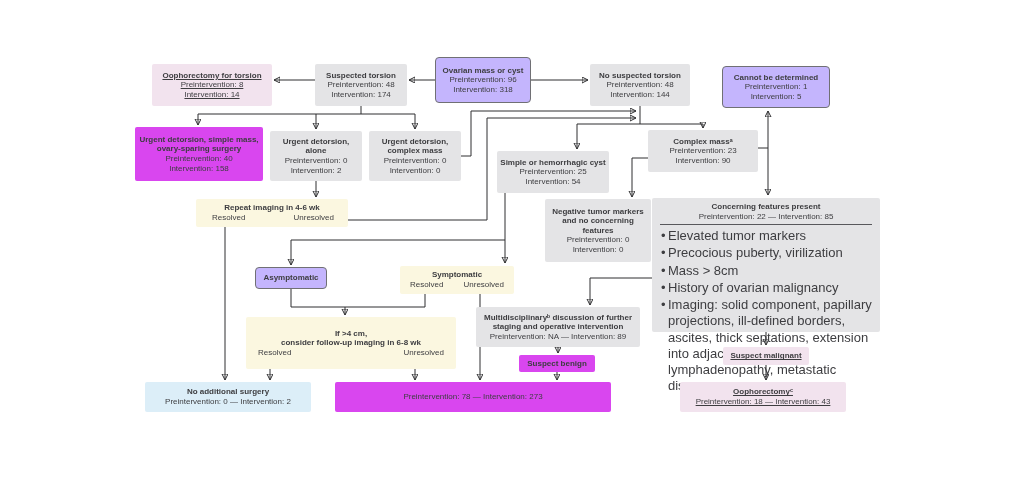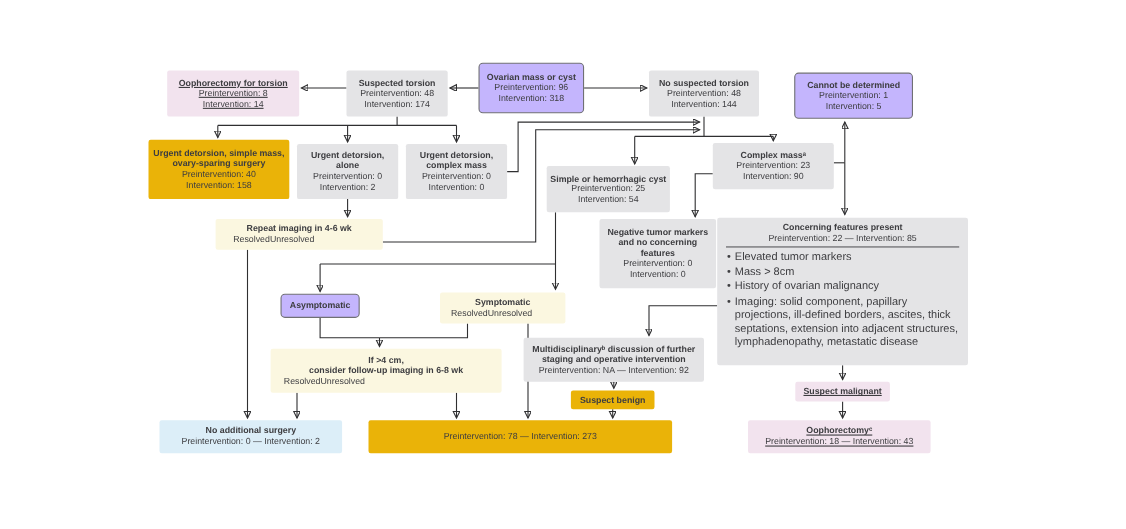--- a/index.html
+++ b/index.html
@@ -18,30 +18,30 @@
     text-align:center;
     font-size:8px;line-height:1.2;color:#3d3d40;
     border-radius:2px;
     box-sizing:border-box;
     padding:1px 2px;
   }
   .t{font-weight:bold;}
   .white{background:#c4b5fd;border:1px solid #707074;border-radius:4px;}
   .gray{background:#e4e4e6;}
   .pink{background:#f2e3ee;text-decoration:underline;}
-  .green{background:#eab308;}
+  .green{background:#d946ef;}
   .yellow{background:#fbf7e0;}
   .blue{background:#dceef8;}
-  .sub{display:flex;width:100%;box-sizing:border-box;}
+  .sub{display:flex;justify-content:space-between;width:100%;box-sizing:border-box;}
   .sub-repeat{padding:0 12px 0 14px;}
   .sub-sympt{padding:0 8px;}
   .sub-if4{padding:0 10px;}
   .cf{align-items:stretch;text-align:center;padding:4px 6px;}
   .cf .divider{border-top:1px solid #58585c;margin:3px 2px 3px 2px;}
-  .cf ul{margin:0;padding:0 0 0 2px;list-style:none;text-align:left;font-size:10px;line-height:1.25;}
+  .cf ul{margin:0;padding:0 0 0 2px;list-style:none;text-align:left;font-size:13px;line-height:1.25;}
   .cf li{position:relative;padding-left:8px;margin:0 0 1px 0;}
   .cf li::before{content:"\2022";position:absolute;left:1px;top:0;}
 </style>
 </head>
 <body>
 
 <div id="canvas">
 
   <svg class="arrows" viewBox="0 0 1024 481">
     <defs>
@@ -173,20 +173,21 @@
     <div>Preintervention: 0</div>
     <div>Intervention: 0</div>
   </div>
 
   <div class="box gray cf" style="left:652px;top:198px;width:228px;height:134px;justify-content:flex-start">
     <div class="t">Concerning features present</div>
     <div>Preintervention: 22  —  Intervention: 85</div>
     <div class="divider"></div>
     <ul>
       <li>Elevated tumor markers</li>
+      <li>Precocious puberty, virilization</li>
       <li>Mass &gt; 8cm</li>
       <li>History of ovarian malignancy</li>
       <li>Imaging: solid component, papillary projections, ill-defined borders, ascites, thick septations, extension into adjacent structures, lymphadenopathy, metastatic disease</li>
     </ul>
   </div>
 
   <div class="box white" style="left:255px;top:267px;width:72px;height:22px">
     <div class="t">Asymptomatic</div>
   </div>
 
@@ -194,24 +195,24 @@
     <div class="t">Symptomatic</div>
     <div class="sub sub-sympt">
       <span>Resolved</span>
       <span>Unresolved</span>
     </div>
   </div>
 
   <div class="box gray" style="left:476px;top:307px;width:164px;height:40px">
     <div class="t">Multidisciplinaryᵇ discussion of further</div>
     <div class="t">staging and operative intervention</div>
-    <div>Preintervention: NA — Intervention: 92</div>
-  </div>
-
-  <div class="box yellow" style="left:246px;top:317px;width:210px;height:40px">
+    <div>Preintervention: NA — Intervention: 89</div>
+  </div>
+
+  <div class="box yellow" style="left:246px;top:317px;width:210px;height:52px">
     <div class="t">If &gt;4 cm,</div>
     <div class="t">consider follow-up imaging in 6-8 wk</div>
     <div class="sub sub-if4">
       <span>Resolved</span>
       <span>Unresolved</span>
     </div>
   </div>
 
   <div class="box green" style="left:519px;top:355px;width:76px;height:17px">
     <div class="t">Suspect benign</div>

